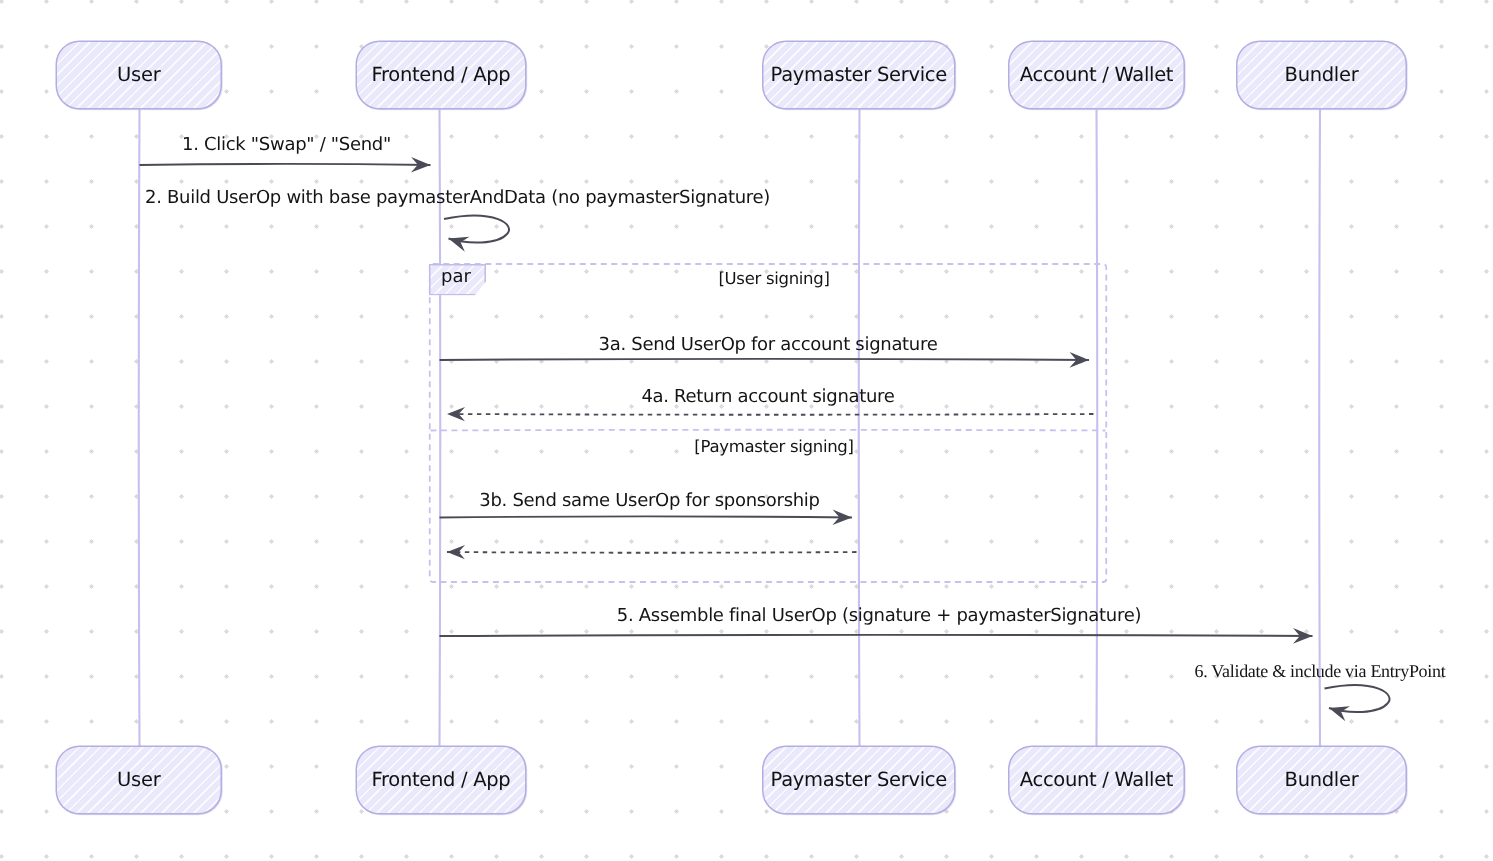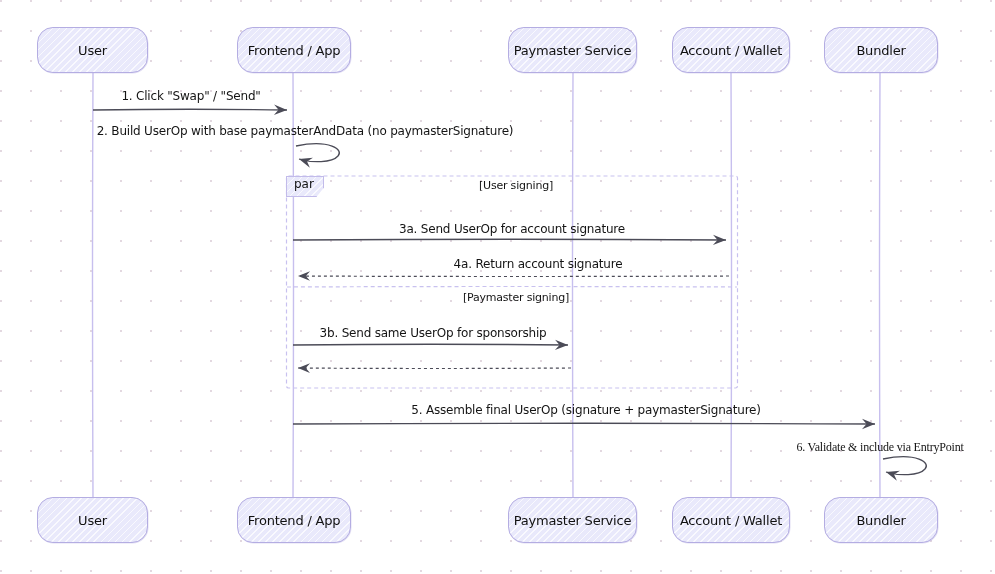--- a/index.html
+++ b/index.html
@@ -135,18 +135,18 @@
   <div class="par-tab">
     <span>par</span>
   </div>
 
   <div class="section-label" style="left:516px;top:179px;">[User signing]</div>
   <div class="section-label" style="left:516px;top:291px;">[Paymaster signing]</div>
 
   <div class="msg" style="left:191px;top:89px;">1. Click "Swap" / "Send"</div>
   <div class="msg" style="left:305px;top:124px;">2. Build UserOp with base paymasterAndData (no paymasterSignature)</div>
   <div class="msg" style="left:512px;top:222px;">3a. Send UserOp for account signature</div>
-  <div class="msg" style="left:512px;top:257px;margin-left:26px;">4a. Return account signature</div>
+  <div class="msg" style="left:512px;top:257px;">4a. Return account signature</div>
   <div class="msg" style="left:433px;top:326px;">3b. Send same UserOp for sponsorship</div>
   <div class="msg" style="left:586px;top:403px;">5. Assemble final UserOp (signature + paymasterSignature)</div>
   <div class="msg" style="left:880px;top:440px;font-family:Liberation Serif, serif;">6. Validate &amp; include via EntryPoint</div>
 
 </div>
 
 </body></html>

